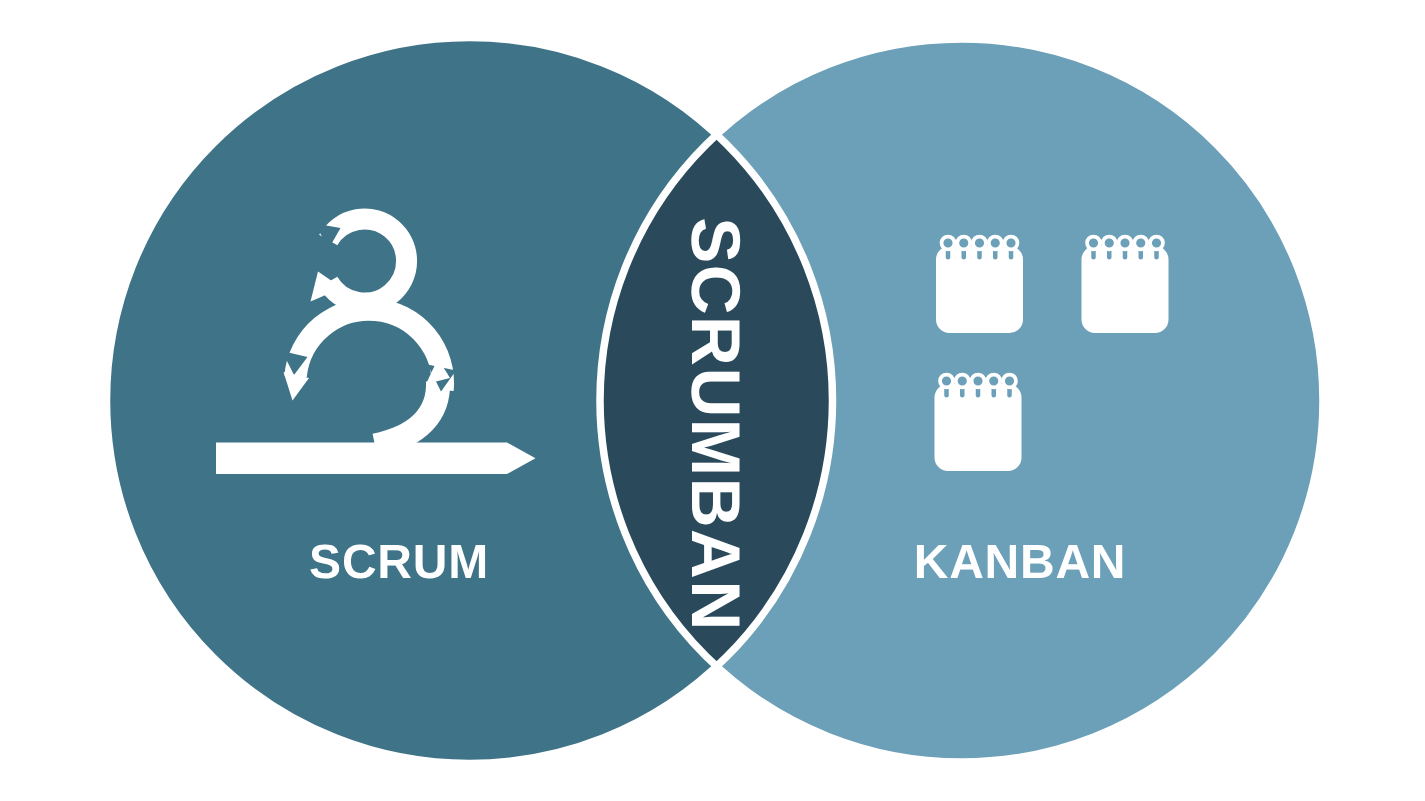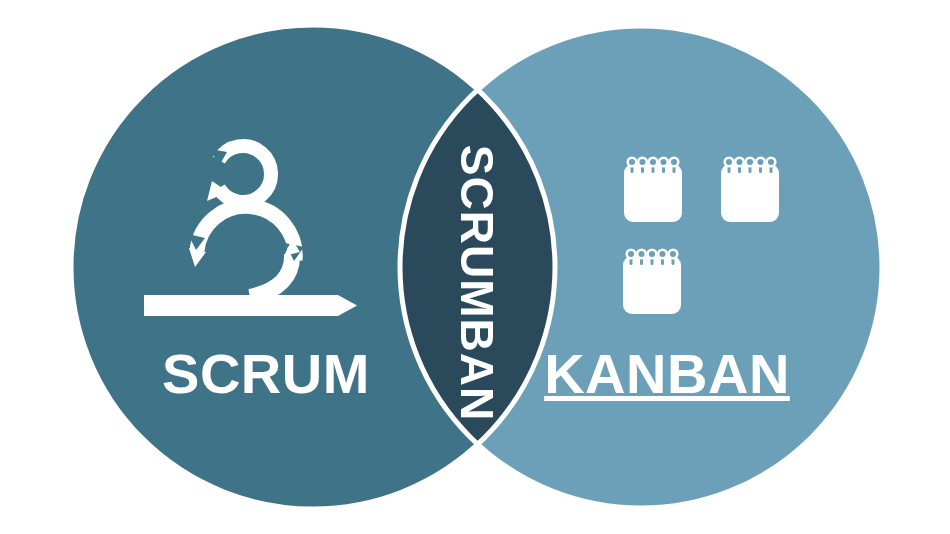--- a/index.html
+++ b/index.html
@@ -40,28 +40,28 @@
     fill: var(--c-right, #6CA0B8);
     stroke: var(--c-icon, #ffffff);
     stroke-width: 2.5;
   }
   .set-label {
     position: absolute;
     width: 300px;
     text-align: center;
     color: #ffffff;
     font-weight: 700;
-    font-size: 56px;
+    font-size: 32px;
     line-height: 48px;
     letter-spacing: 0.5px;
     white-space: nowrap;
     user-select: none;
   }
   .label-scrum  { left: 116px; top: 350px; }
-  .label-kanban { left: 517px; top: 350px; text-decoration: underline; }
+  .label-kanban { left: 530px; top: 350px; }
   .label-scrumban {
     left: 327px;
     top: 259px;
     height: 48px;
     font-size: 46px;
     letter-spacing: 1px;
     transform: rotate(90deg);
   }
 </style>
 </head>

